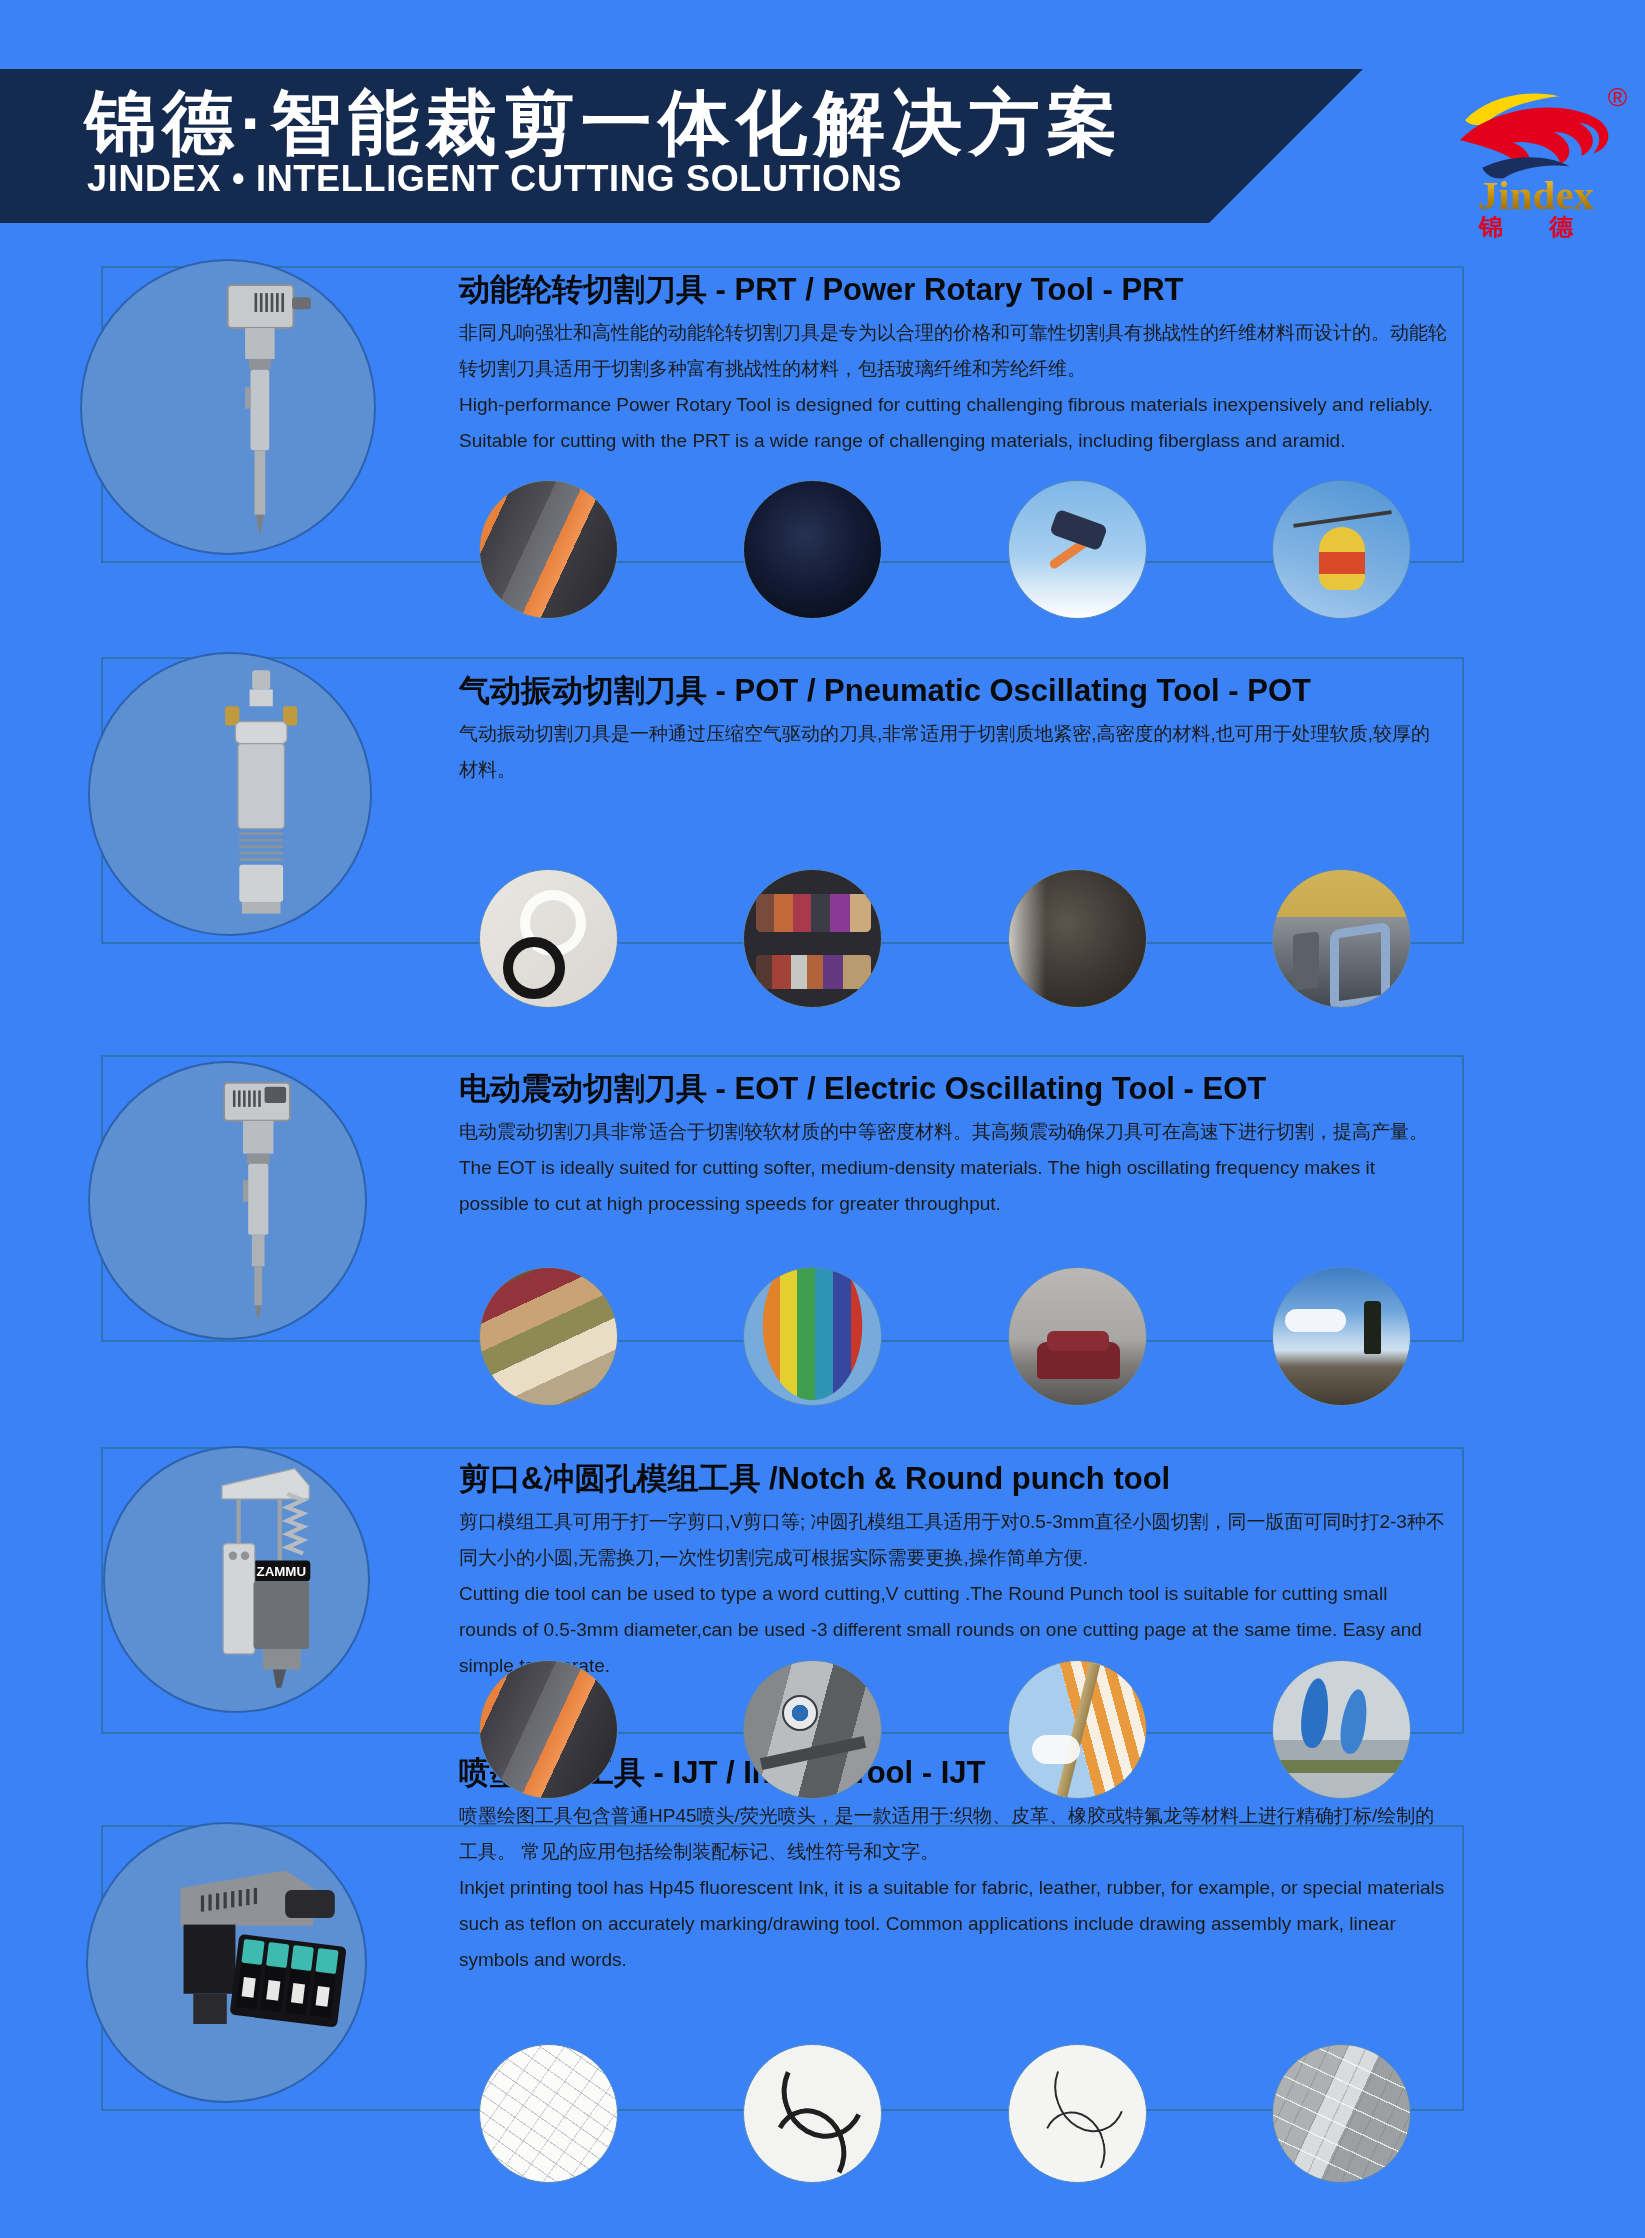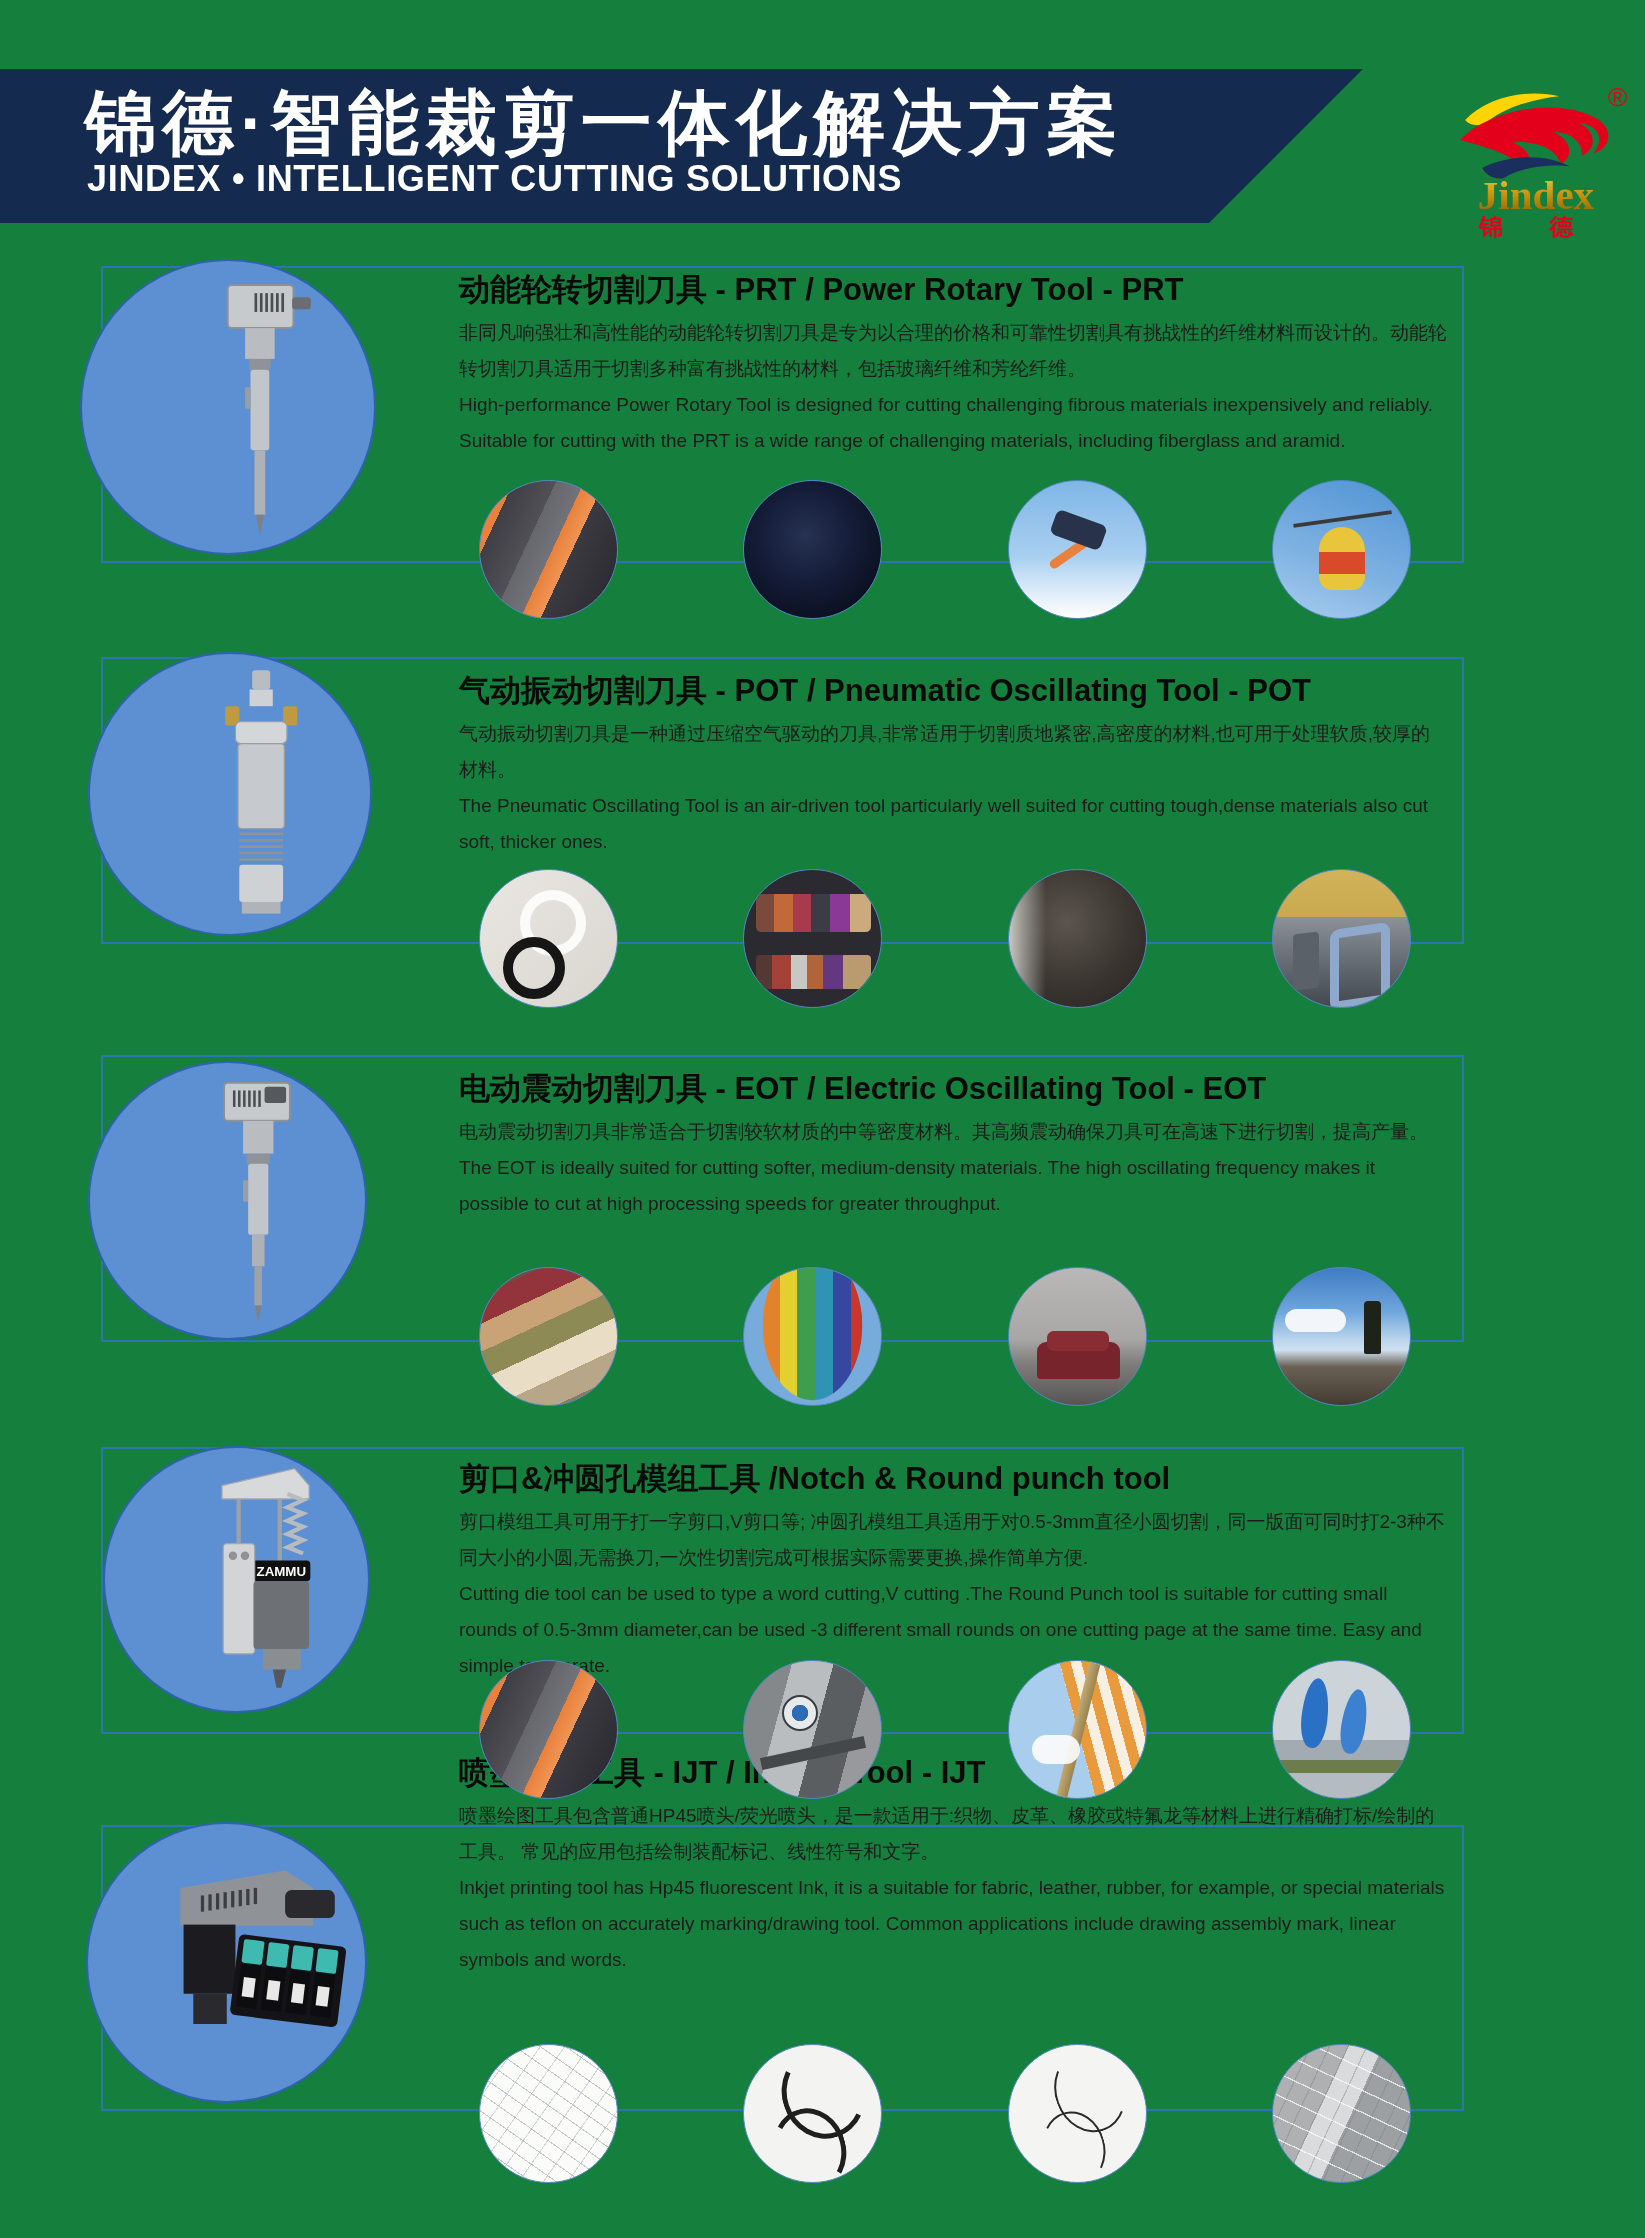--- a/index.html
+++ b/index.html
@@ -1,16 +1,16 @@
 <!DOCTYPE html>
 <html style="font-size:10.6px"><head>
 <meta charset="utf-8">
 <style>
   html,body{margin:0;padding:0;background:#ffffff;}
-  .page{position:relative;width:1645px;height:2239px;background:#15803d;overflow:hidden;
+  .page{position:relative;width:1645px;height:2239px;background:#3b82f6;overflow:hidden;
         font-family:"Liberation Sans","DejaVu Sans",sans-serif;}
 
   
   .band{position:absolute;left:0;top:69px;width:1645px;height:154px;background:#142a4f;
         clip-path:polygon(0 0,1363px 0,1209px 154px,0 154px);}
   .title-zh{position:absolute;left:85px;top:6.6px;font-size:71px;font-weight:900;color:#ffffff;
             letter-spacing:6.6px;white-space:nowrap;}
   .title-en{position:absolute;left:87px;top:89px;font-size:36px;font-weight:700;color:#ffffff;
             letter-spacing:0.7px;white-space:nowrap;}
   .logo{position:absolute;left:1440px;top:79px;width:192px;height:159px;}
@@ -187,21 +187,20 @@
             <line x1="66" y1="292" x2="134" y2="292"></line>
           <line x1="66" y1="302" x2="134" y2="302"></line>
         </g>
         <rect x="66" y="310" width="68" height="58" rx="5" fill="#cfd2d5"></rect>
         <rect x="70" y="368" width="60" height="18" fill="#b0b3b7"></rect>
       </svg>
     </div>
     <div class="text t2">
       <h2>气动振动切割刀具 - POT / Pneumatic Oscillating Tool - POT</h2>
       <p class="zh">气动振动切割刀具是一种通过压缩空气驱动的刀具,非常适用于切割质地紧密,高密度的材料,也可用于处理软质,较厚的材料。</p>
-      <p class="en">The Pneumatic Oscillating Tool is an air-driven tool particularly well suited for cutting tough,dense materials also cut  soft, thicker ones.</p>
     </div>
     <div class="ph r2 px1 ph-orings"></div>
     <div class="ph r2 px2 ph-swatch"></div>
     <div class="ph r2 px3 ph-foam"></div>
     <div class="ph r2 px4 ph-chairs"></div>
   </section>
 
   <section>
     <div class="frame f3"></div>
     <div class="pcircle c3">

